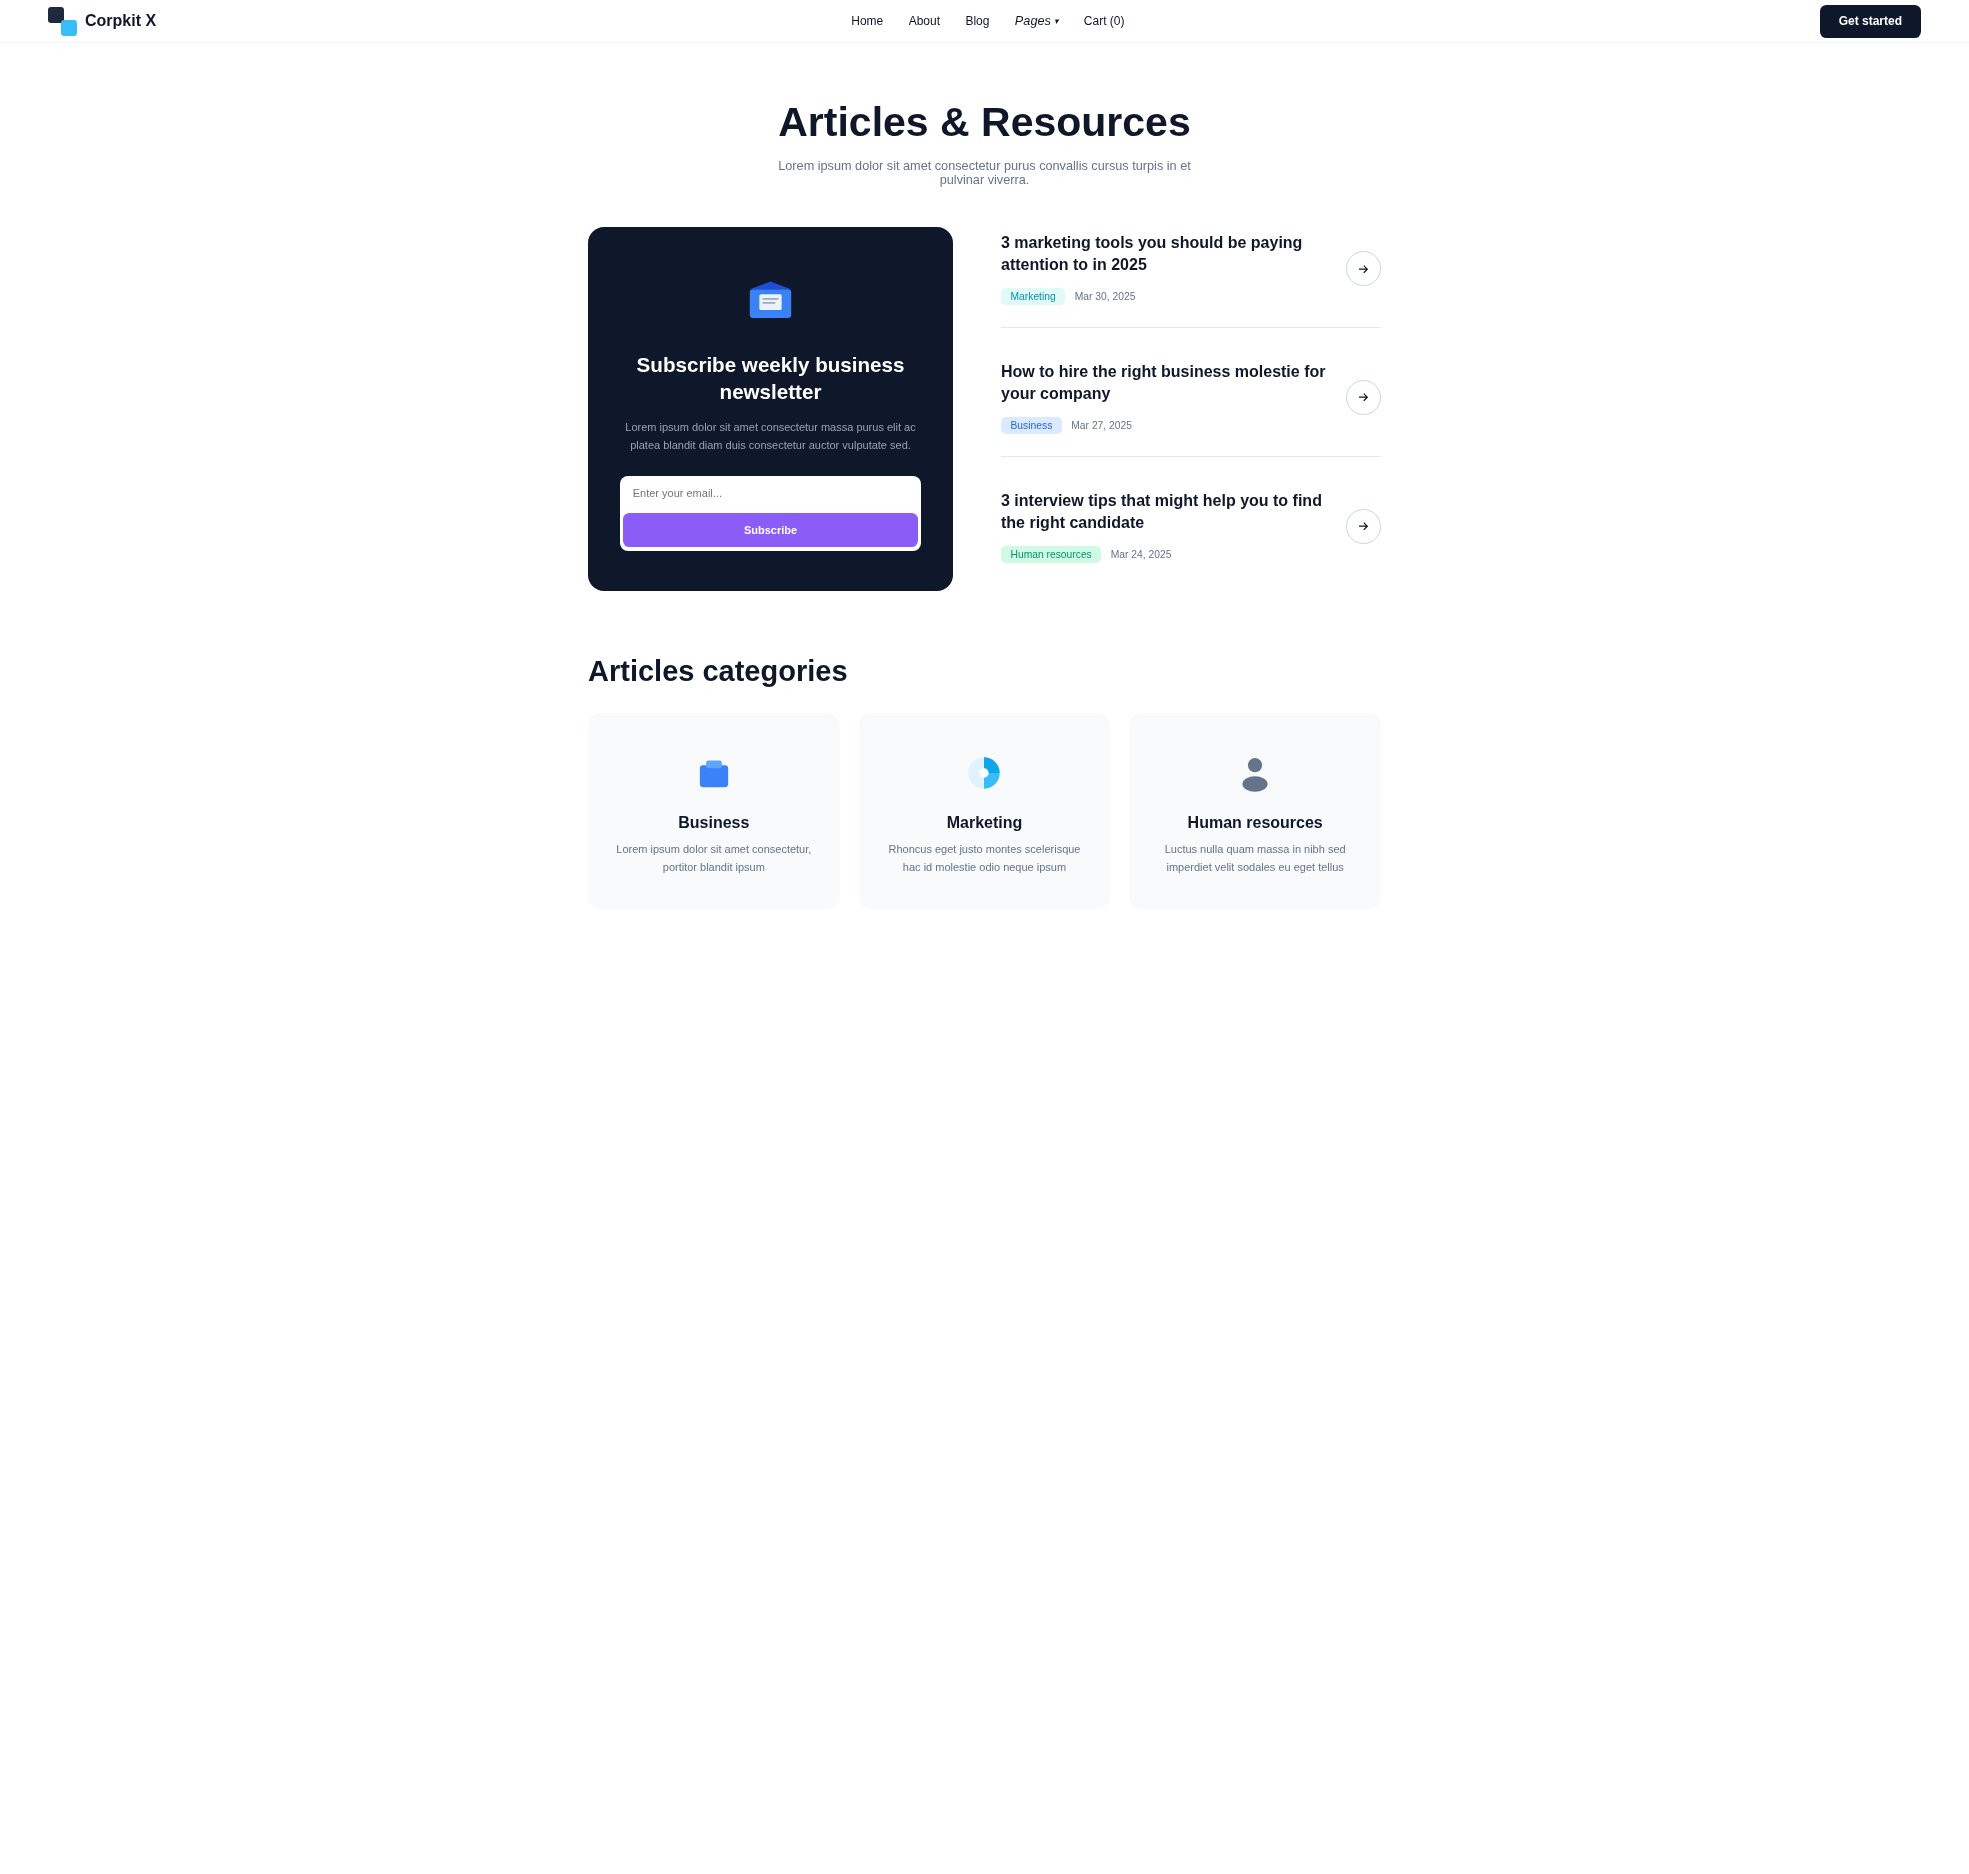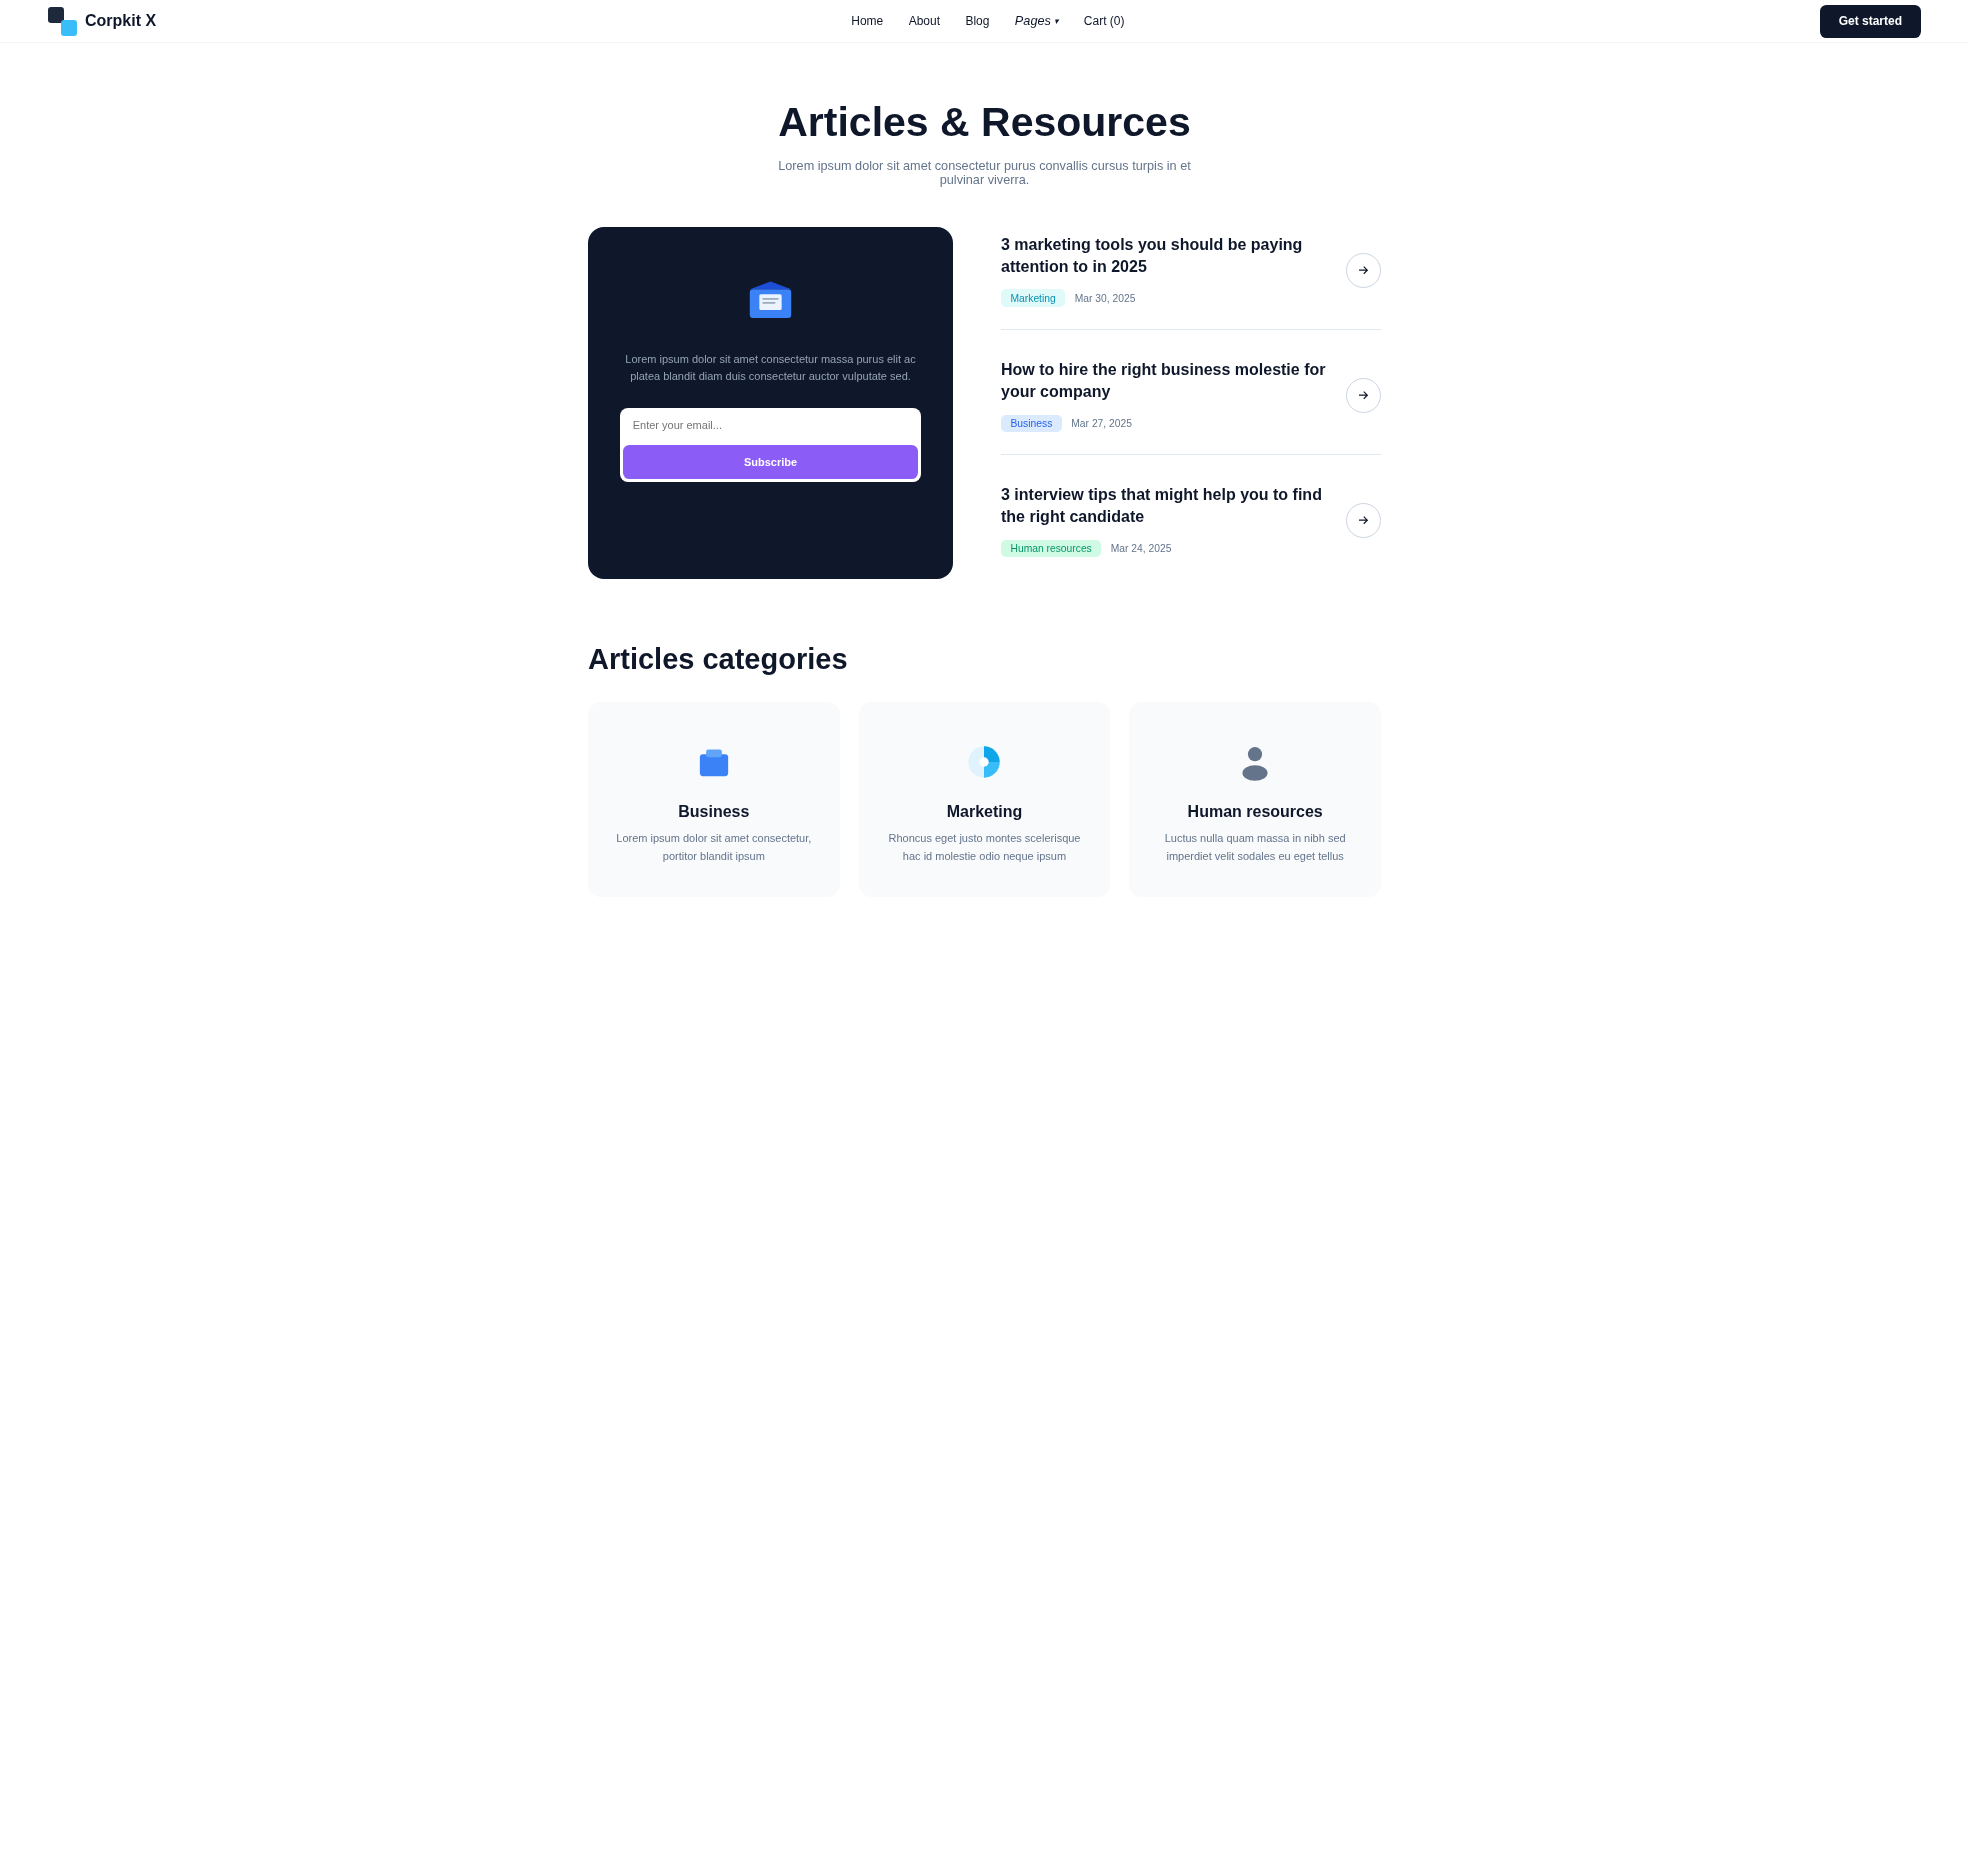--- a/index.html
+++ b/index.html
@@ -47,21 +47,21 @@
     }
     .subscribe-btn {
       background: #8b5cf6; color: #fff; border: none; padding: 11px 17.5px;
       font-size: 11px; font-weight: 600; cursor: pointer; border-radius: 6.4px; margin: 3.2px;
     }
 
     
     .articles-list { flex: 1; display: flex; flex-direction: column; justify-content: space-around; }
     .article-item {
       display: flex; align-items: center; justify-content: space-between;
-      padding: 22px 0; border-bottom: 0.8px solid #e2e8f0; margin-top: 7px;
+      padding: 22px 0; border-bottom: 0.8px solid #e2e8f0;
     }
     .article-item:first-child { padding-top: 0; }
     .article-info { flex: 1; margin-right: 16px; }
     .article-info h3 { font-size: 16px; font-weight: 700; color: #0f172a; margin-bottom: 11px; line-height: 1.4; }
     .article-meta { display: flex; align-items: center; gap: 9.5px; }
     .tag {
       display: inline-block; border-radius: 4.8px; padding: 3.2px 9.5px;
       font-size: 10.3px; font-weight: 500;
     }
     .tag-marketing { background: #e0f9f9; color: #0891b2; }
@@ -127,20 +127,21 @@
 
         <rect x="6" y="18" width="52" height="36" rx="4" fill="#3b82f6"></rect>
 
         <path d="M6 18 L32 8 L58 18" fill="#1d4ed8"></path>
 
         <rect x="18" y="24" width="28" height="20" rx="2" fill="white" opacity="0.9"></rect>
         <line x1="22" y1="30" x2="42" y2="30" stroke="#94a3b8" stroke-width="2"></line>
         <line x1="22" y1="35" x2="38" y2="35" stroke="#94a3b8" stroke-width="2"></line>
       </svg>
     </div>
+    <h2>Subscribe weekly business newsletter</h2>
     <p>Lorem ipsum dolor sit amet consectetur massa purus elit ac platea blandit diam duis consectetur auctor vulputate sed.</p>
     <div class="email-form">
       <input type="email" placeholder="Enter your email..." style="">
       <button class="subscribe-btn">Subscribe</button>
     </div>
   </div>
 
   <div class="articles-list">
 
     <div class="article-item">

